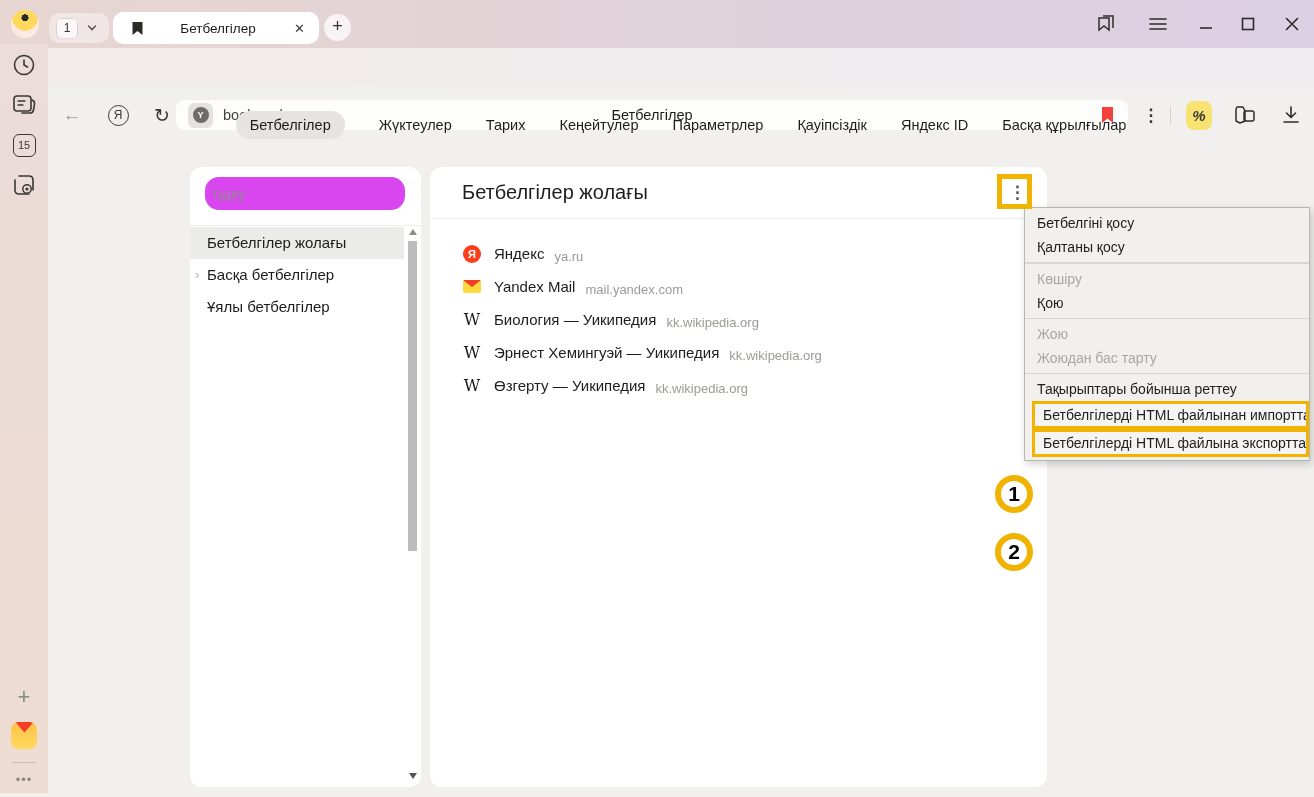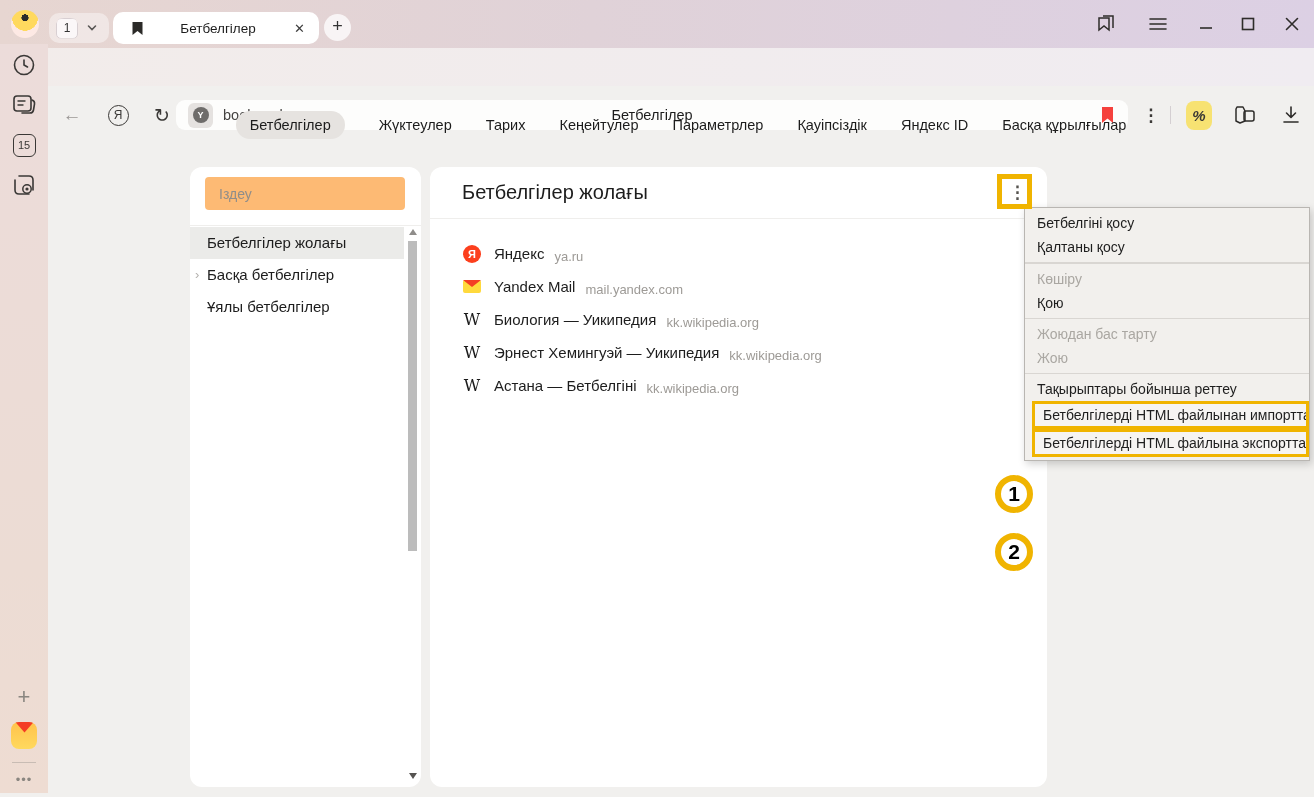--- a/index.html
+++ b/index.html
@@ -65,22 +65,22 @@
   .rail-dots { color:#8a8680; font-size:13px; letter-spacing:1px; }
 
   
   .navtabs { position:absolute; left:48px; top:111px; width:1266px; display:flex; justify-content:center; gap:34px; align-items:center; }
   .navtab { font-size:14.5px; color:#1c1c1c; padding:6px 0; white-space:nowrap; }
   .navtab.active { background:#e6e3e0; border-radius:16px; padding:6px 14px; }
 
   
   .card { position:absolute; background:#fff; border-radius:12px; }
   .left-card { left:190px; top:167px; width:231px; height:620px; }
-  .search-box { position:absolute; left:15px; top:10px; width:200px; height:33px; background:#fdba74;
-    border-radius:4px; border:none; padding:0 14px; font-size:14px; color:#333; font-family:"Liberation Sans", sans-serif; }
+  .search-box { position:absolute; left:15px; top:10px; width:200px; height:33px; background:#d946ef;
+    border-radius:14px; border:none; padding:0 8px; font-size:14px; color:#333; font-family:"Liberation Sans", sans-serif; }
   .search-box::placeholder { color:#8f8d8a; }
   .lc-divider { position:absolute; left:0; top:58px; width:100%; height:1px; background:#efeeec; }
   .folder-list { position:absolute; left:0; top:60px; width:214px; }
   .folder-item { position:relative; height:32px; line-height:32px; font-size:15px; padding-left:17px; color:#1d1d1d; white-space:nowrap; }
   .folder-item.selected { background:#ebebe9; }
   .folder-chevron { position:absolute; left:5px; top:0; color:#b3b0ad; font-size:13px; }
   .lc-scroll { position:absolute; right:0; top:60px; bottom:0; width:17px; }
   .lc-thumb { position:absolute; left:4px; top:14px; width:9px; height:310px; background:#bcbcbc; }
   .scroll-arrow { position:absolute; left:5px; width:0; height:0; border-left:4px solid transparent; border-right:4px solid transparent; }
   .arrow-up { top:2px; border-bottom:6px solid #8f8d8a; }
@@ -304,41 +304,41 @@
         <span class="bm-title">Биология — Уикипедия</span>
         <span class="bm-url">kk.wikipedia.org</span>
       </div>
       <div class="bm-row">
         <span class="bm-fav fav-wiki">W</span>
         <span class="bm-title">Эрнест Хемингуэй — Уикипедия</span>
         <span class="bm-url">kk.wikipedia.org</span>
       </div>
       <div class="bm-row">
         <span class="bm-fav fav-wiki">W</span>
-        <span class="bm-title">Астана — Бетбелгіні</span>
+        <span class="bm-title">Өзгерту — Уикипедия</span>
         <span class="bm-url">kk.wikipedia.org</span>
       </div>
     </div>
   </div>
 
   <div class="ctx-menu">
     <div class="ctx-group">
       <div class="ctx-item">Бетбелгіні қосу</div>
       <div class="ctx-item">Қалтаны қосу</div>
     </div>
     <div class="ctx-divider"></div>
     <div class="ctx-divider"></div>
     <div class="ctx-group">
       <div class="ctx-item disabled">Көшіру</div>
       <div class="ctx-item">Қою</div>
     </div>
     <div class="ctx-divider"></div>
     <div class="ctx-group">
+      <div class="ctx-item disabled">Жою</div>
       <div class="ctx-item disabled">Жоюдан бас тарту</div>
-      <div class="ctx-item disabled">Жою</div>
     </div>
     <div class="ctx-divider"></div>
     <div class="ctx-group">
       <div class="ctx-item">Тақырыптары бойынша реттеу</div>
       <div class="ctx-item highlighted">Бетбелгілерді HTML файлынан импорттау</div>
       <div class="ctx-item highlighted">Бетбелгілерді HTML файлына экспорттау</div>
     </div>
   </div>
 
   <div class="hl-box-dots"></div>

